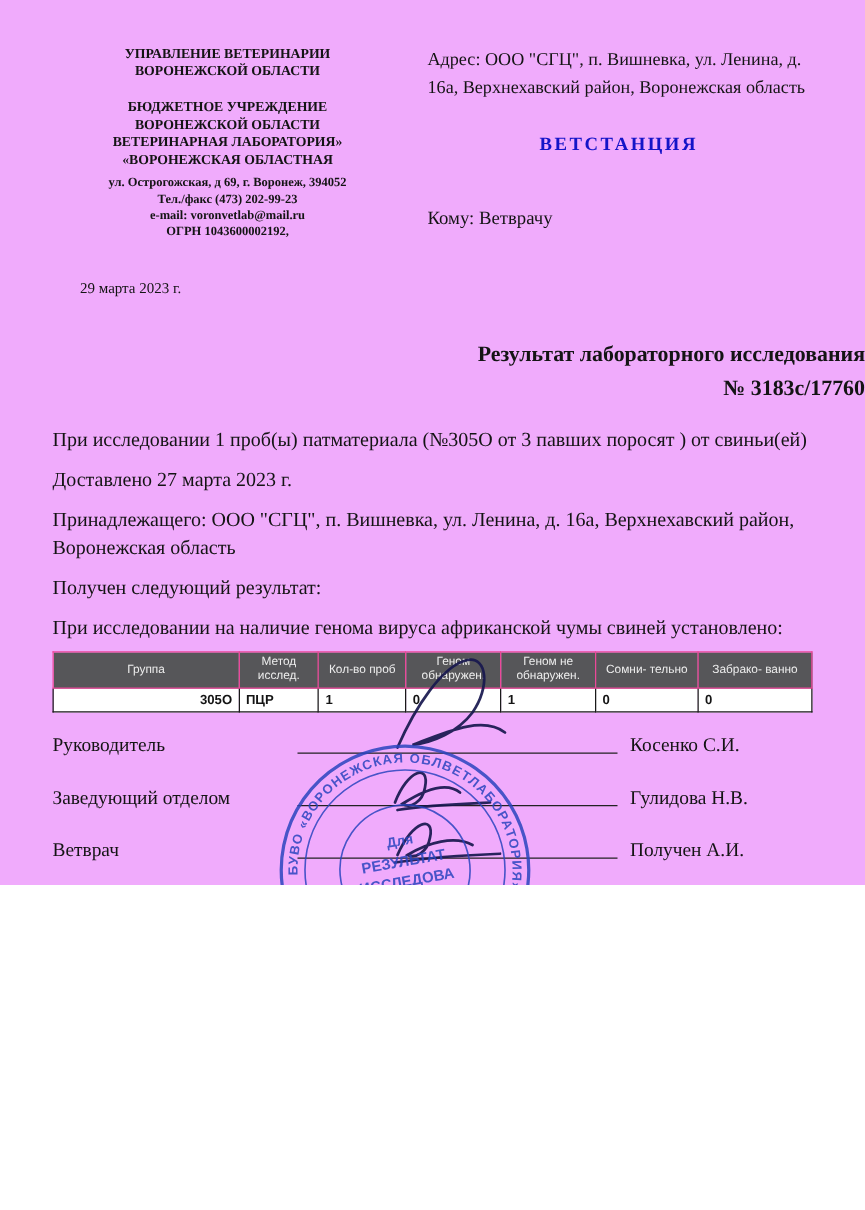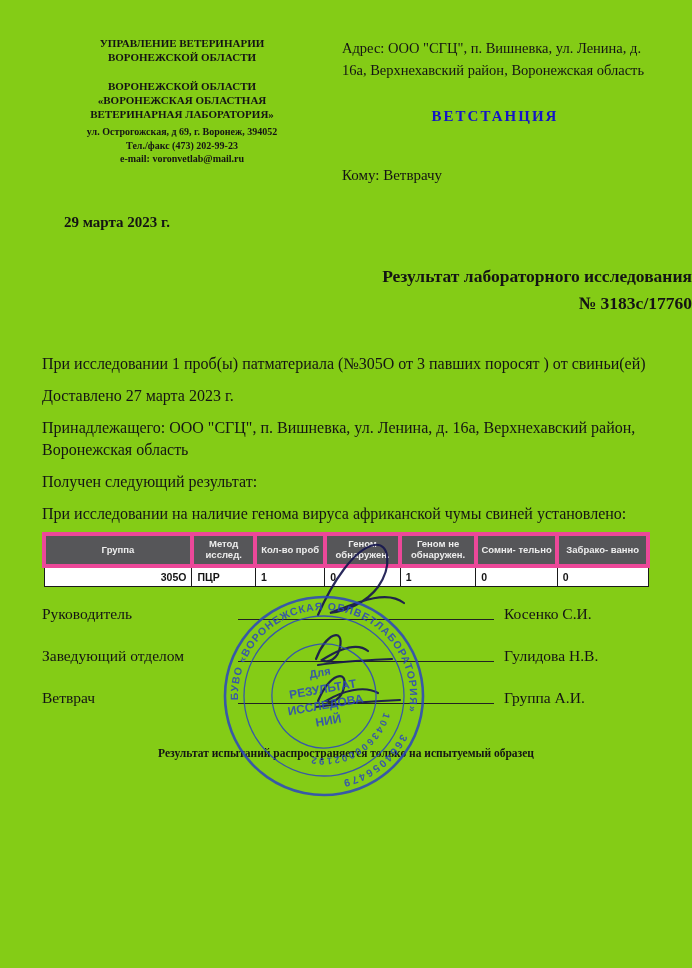--- a/index.html
+++ b/index.html
@@ -1,54 +1,54 @@
 <!DOCTYPE html>
 <html><head>
 <meta charset="utf-8">
 <style>
   * { box-sizing: border-box; margin: 0; padding: 0; }
   html, body { background: #ffffff; }
   .page {
     position: relative;
     width: 692px;
-    height: 968px;
-    background: #84cc16;
+    height: 708px;
+    background: #f0abfc;
     font-family: "Liberation Serif", serif;
     color: #141414;
     overflow: hidden;
     margin: 0 auto;
   }
   
   .header { display: flex; justify-content: space-between; padding: 36px 44px 0 56px; }
   .header-left { width: 252px; text-align: center; line-height: 1.3; }
   .hl-line { font-size: 11px; font-weight: 600; }
   .hl-group2 { margin-top: 14px; }
   .hl-contacts { margin-top: 4px; text-align: center; }
   .hl-small { font-size: 10px; line-height: 1.32; font-weight: 600; }
   .header-right { width: 306px; padding-top: 2px; }
   .recipient-address { font-size: 14.5px; line-height: 1.5; }
   .station {
     margin-top: 26px; text-align: center; color: #1414c8; font-weight: 700;
     font-size: 15px; letter-spacing: 2px; font-family: Liberation Serif, serif;
   }
   .to { margin-top: 42px; font-size: 15px; }
   
-  .date-line { margin: 30px 0 0 64px; font-weight: 700; font-size: 15px; }
+  .date-line { margin: 30px 0 0 64px; font-weight: 400; font-size: 12px; }
   .doc-title { margin-top: 32px; text-align: right; font-weight: 700; font-size: 17.5px; line-height: 1.55; }
   
-  .body-text { margin: 36px 40px 0 42px; font-size: 16px; line-height: 1.33; }
+  .body-text { margin: 18px 40px 0 42px; font-size: 16px; line-height: 1.33; }
   .body-text p { margin-top: 11px; }
   
   .result-table {
     margin: 8px 42px 0 42px; border-collapse: collapse; width: 608px;
     table-layout: fixed; font-family: "Liberation Sans", sans-serif;
   }
   .result-table th {
-    background: #565659; color: #ededed; font-size: 9.5px; font-weight: 700;
-    border: 4px solid #ec4899; padding: 3px 2px; line-height: 1.15; vertical-align: middle;
+    background: #565659; color: #ededed; font-size: 9.5px; font-weight: 400;
+    border: 1px solid #ec4899; padding: 3px 2px; line-height: 1.15; vertical-align: middle;
   }
   .result-table td {
     border: 1px solid #1a1a1a; font-size: 10.5px; font-weight: 700;
     padding: 3px 5px; text-align: left; background: #fff;
   }
   .result-table td.cell-left { text-align: right; padding-left: 12px; }
   
   .sig-row { display: flex; align-items: flex-end; margin: 24px 46px 0 42px; }
   .sig-row.first { margin-top: 18px; }
   .sig-role { width: 196px; font-size: 15.5px; }
@@ -69,28 +69,30 @@
 
 <div class="page">
 
   <div class="header">
     <div class="header-left">
       <div>
         <div class="hl-line">УПРАВЛЕНИЕ ВЕТЕРИНАРИИ</div>
         <div class="hl-line">ВОРОНЕЖСКОЙ ОБЛАСТИ</div>
       </div>
       <div class="hl-group2">
+        <div class="hl-line">БЮДЖЕТНОЕ УЧРЕЖДЕНИЕ</div>
         <div class="hl-line">ВОРОНЕЖСКОЙ ОБЛАСТИ</div>
+        <div class="hl-line">ВЕТЕРИНАРНАЯ ЛАБОРАТОРИЯ»</div>
         <div class="hl-line">«ВОРОНЕЖСКАЯ ОБЛАСТНАЯ</div>
-        <div class="hl-line">ВЕТЕРИНАРНАЯ ЛАБОРАТОРИЯ»</div>
       </div>
       <div class="hl-contacts">
         <div class="hl-small">ул. Острогожская, д 69, г. Воронеж, 394052</div>
         <div class="hl-small">Тел./факс  (473) 202-99-23</div>
         <div class="hl-small">e-mail: voronvetlab@mail.ru</div>
+        <div class="hl-small">ОГРН 1043600002192,</div>
       </div>
     </div>
 
     <div class="header-right">
       <div class="recipient-address">Адрес: ООО "СГЦ", п. Вишневка, ул. Ленина, д. 16а, Верхнехавский район, Воронежская область</div>
       <div class="station">ВЕТСТАНЦИЯ</div>
       <div class="to">Кому: Ветврачу</div>
     </div>
   </div>
 
@@ -163,21 +165,21 @@
     <div class="sig-name">Гулидова Н.В.</div>
   </div>
 
   <div class="sig-row">
     <div class="sig-role">Ветврач</div>
     <div class="sig-line">
       <svg class="sig-ink" width="120" height="46" viewBox="0 0 120 46">
         <path class="ink-stroke" d="M 10 38 C 22 10, 40 6, 36 24 C 34 36, 24 41, 18 38 C 34 28, 56 22, 70 30 M 8 44 C 36 40, 66 38, 92 37"></path>
       </svg>
     </div>
-    <div class="sig-name">Группа А.И.</div>
+    <div class="sig-name">Получен А.И.</div>
   </div>
 
   <div class="footer-note">Результат испытаний распространяется только на испытуемый образец</div>
 
   <svg class="stamp" viewBox="0 0 208 208">
     <defs>
       <path id="ring-outer" d="M 18 104 a 86 86 0 1 1 172 0 a 86 86 0 1 1 -172 0"></path>
       <path id="ring-inner" d="M 42 104 a 62 62 0 1 1 124 0 a 62 62 0 1 1 -124 0"></path>
     </defs>
     <circle class="stamp-stroke" cx="104" cy="104" r="99" stroke-width="2.6"></circle>

